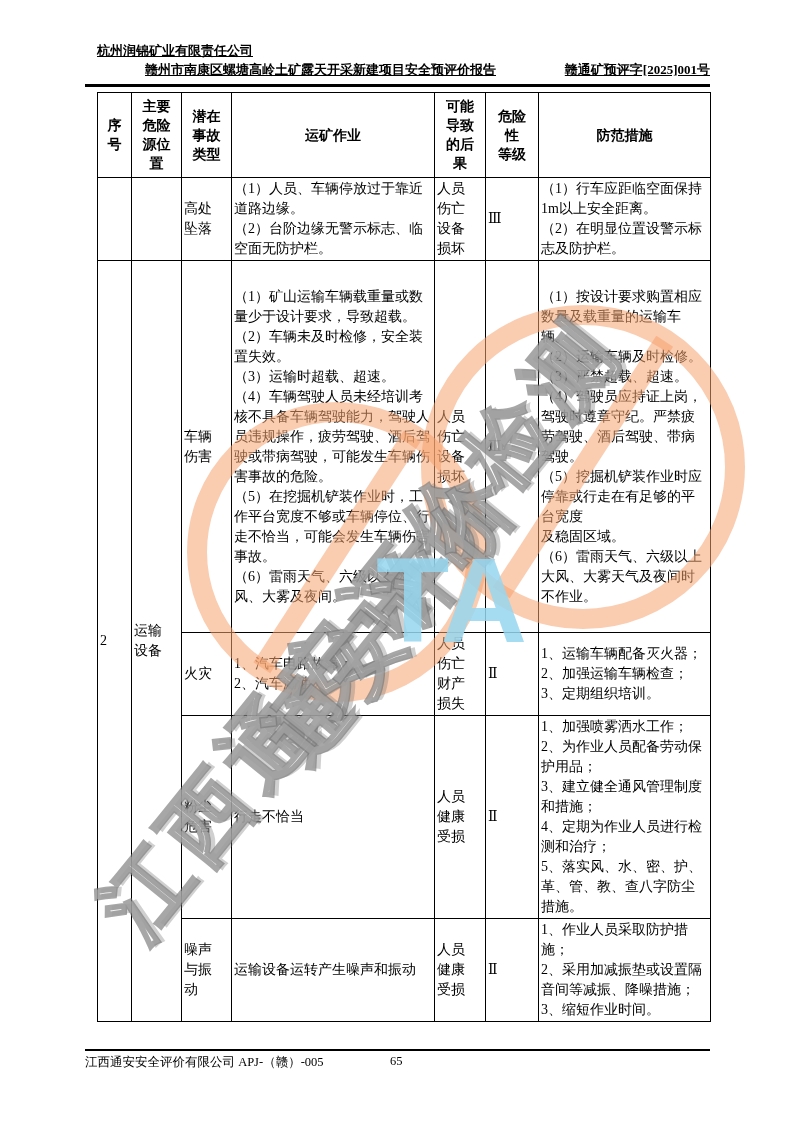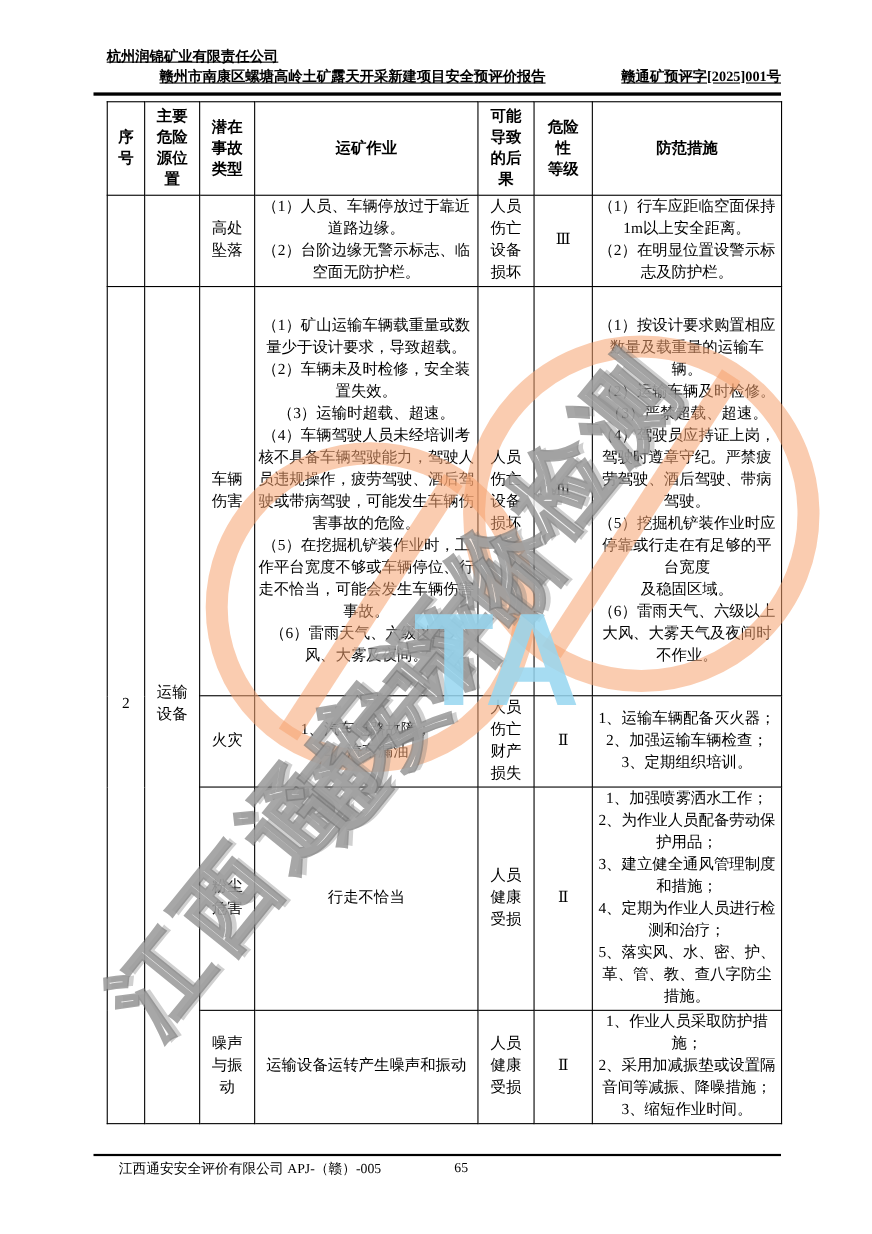--- a/index.html
+++ b/index.html
@@ -34,38 +34,38 @@
     border:1px solid #000;
     white-space:pre-line;
     overflow:hidden;
   }
   table.risk th {
     font-weight:bold; font-size:14px; line-height:19px;
     text-align:center; vertical-align:middle; padding:0 1px;
   }
   table.risk td {
     font-size:14px; line-height:20px;
-    text-align:center; vertical-align:middle; padding:1px 2px;
+    text-align:left; vertical-align:middle; padding:1px 2px;
   }
   td.txt { text-align:left; vertical-align:top; padding:2px 3px; }
   td.meas { text-align:left; vertical-align:top; padding:2px 3px; font-size:13.5px; line-height:19.5px; }
   td.tight { font-size:13px; line-height:16px; }
   td.lvl { font-size:15px; }
   tr.rh0 { height:85px; }
   tr.rh1 { height:81px; }
   tr.rh2 { height:372px; }
   tr.rh3 { height:77px; }
   tr.rh4 { height:148px; }
   tr.rh5 { height:77px; }
   
   .footer-rule {
     position:absolute; left:85px; top:1049px; width:625px; height:2px; background:#000;
   }
   .doc-footer {
-    position:absolute; left:85px; top:1054px; width:625px; font-size:12.5px;margin-left:23px;
+    position:absolute; left:85px; top:1054px; width:625px; font-size:12.5px;
   }
   .doc-footer .page-no { position:absolute; left:305px; top:0;text-align:center; }
   
   .wm-layer { position:absolute; inset:0; pointer-events:none; }
   .wm-circle {
     position:absolute; border-radius:50%;
     border:20px solid rgba(245,162,112,0.55);
   }
   .wm-circle .slash {
     position:absolute; left:50%; top:50%; width:20px;

